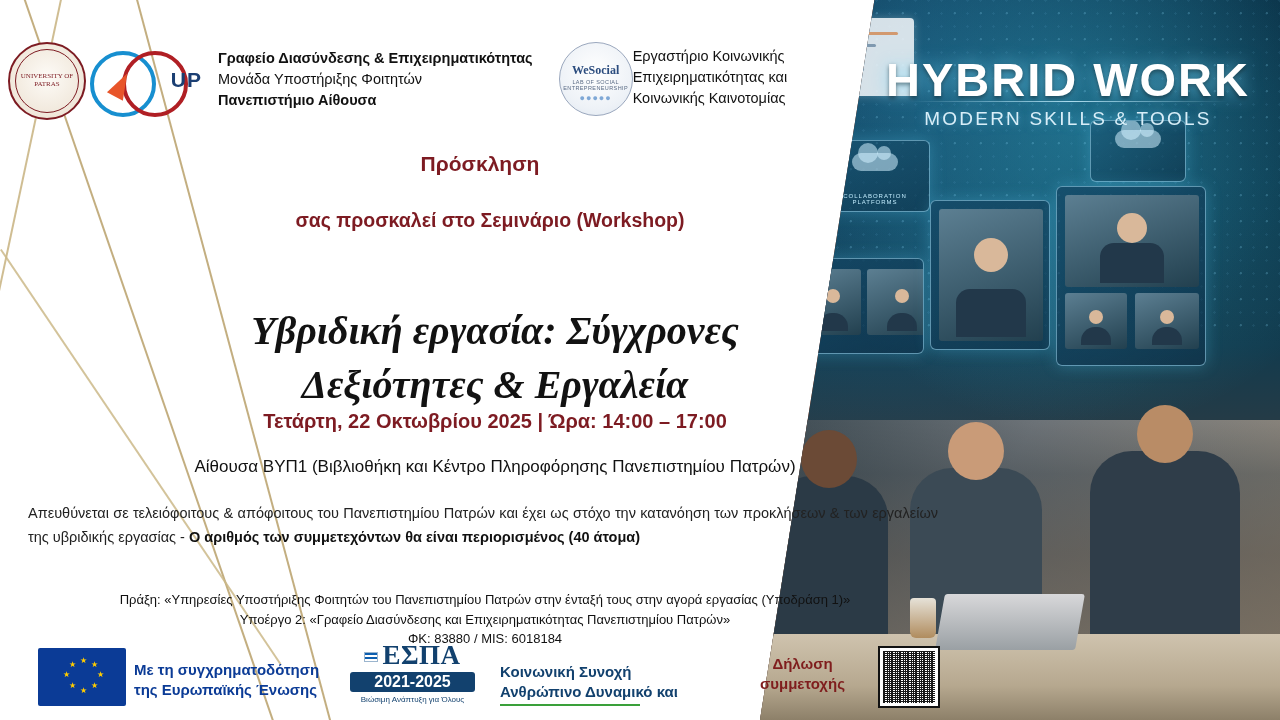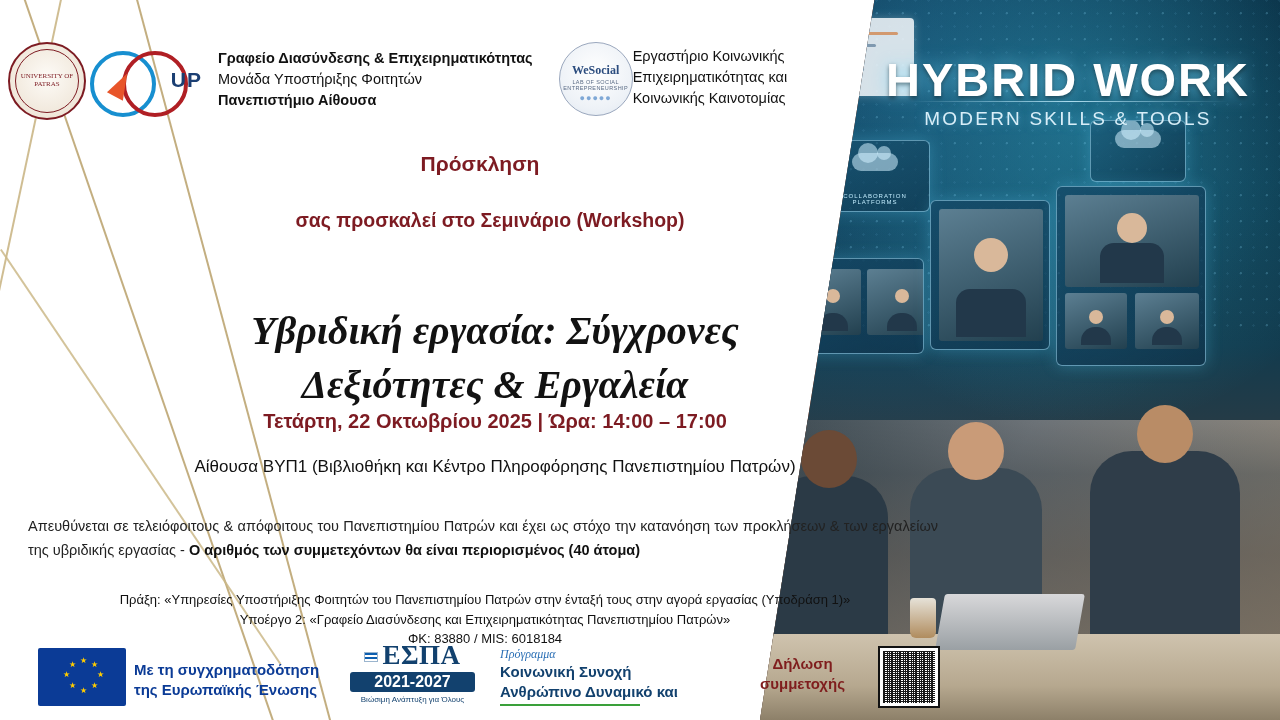--- a/index.html
+++ b/index.html
@@ -273,21 +273,21 @@
     position: absolute; left: 100px; top: 410px; width: 790px;
     text-align: center;
     font-size: 20px; color: #7d1b22; font-weight: bold;
   }
   .venue {
     position: absolute; left: 60px; top: 457px; width: 870px;
     text-align: center;
     font-size: 17px; color: #111;
   }
   .desc {
-    position: absolute; left: 28px; top: 515px; width: 910px;
+    position: absolute; left: 28px; top: 502px; width: 910px;
     text-align: justify;
     font-size: 14.5px; line-height: 1.65; color: #222;
   }
   .desc .bold { font-weight: bold; color: #111; }
   .act {
     position: absolute; left: 40px; top: 590px; width: 890px;
     text-align: center;
     font-size: 13px; line-height: 1.5; color: #111;
   }
 
@@ -509,26 +509,25 @@
 
       <div class="eu-text">
         <div>Με τη συγχρηματοδότηση</div>
         <div>της Ευρωπαϊκής Ένωσης</div>
       </div>
 
       <div class="espa">
         <div class="espa-top">
           <span class="espa-flag"></span><span>ΕΣΠΑ</span>
         </div>
-        <div class="espa-years">2021-2027</div>
+        <div class="espa-years">2021-2025</div>
         <div class="espa-note">Βιώσιμη Ανάπτυξη για Όλους</div>
       </div>
 
       <div class="prog">
-        <div class="prog-top">Πρόγραμμα</div>
         <div class="prog-main">Κοινωνική Συνοχή</div>
         <div class="prog-main">Ανθρώπινο Δυναμικό και</div>
         <div class="prog-underline"></div>
       </div>
 
       <div class="dilosi">
         <div>Δήλωση</div>
         <div>συμμετοχής</div>
       </div>
 

